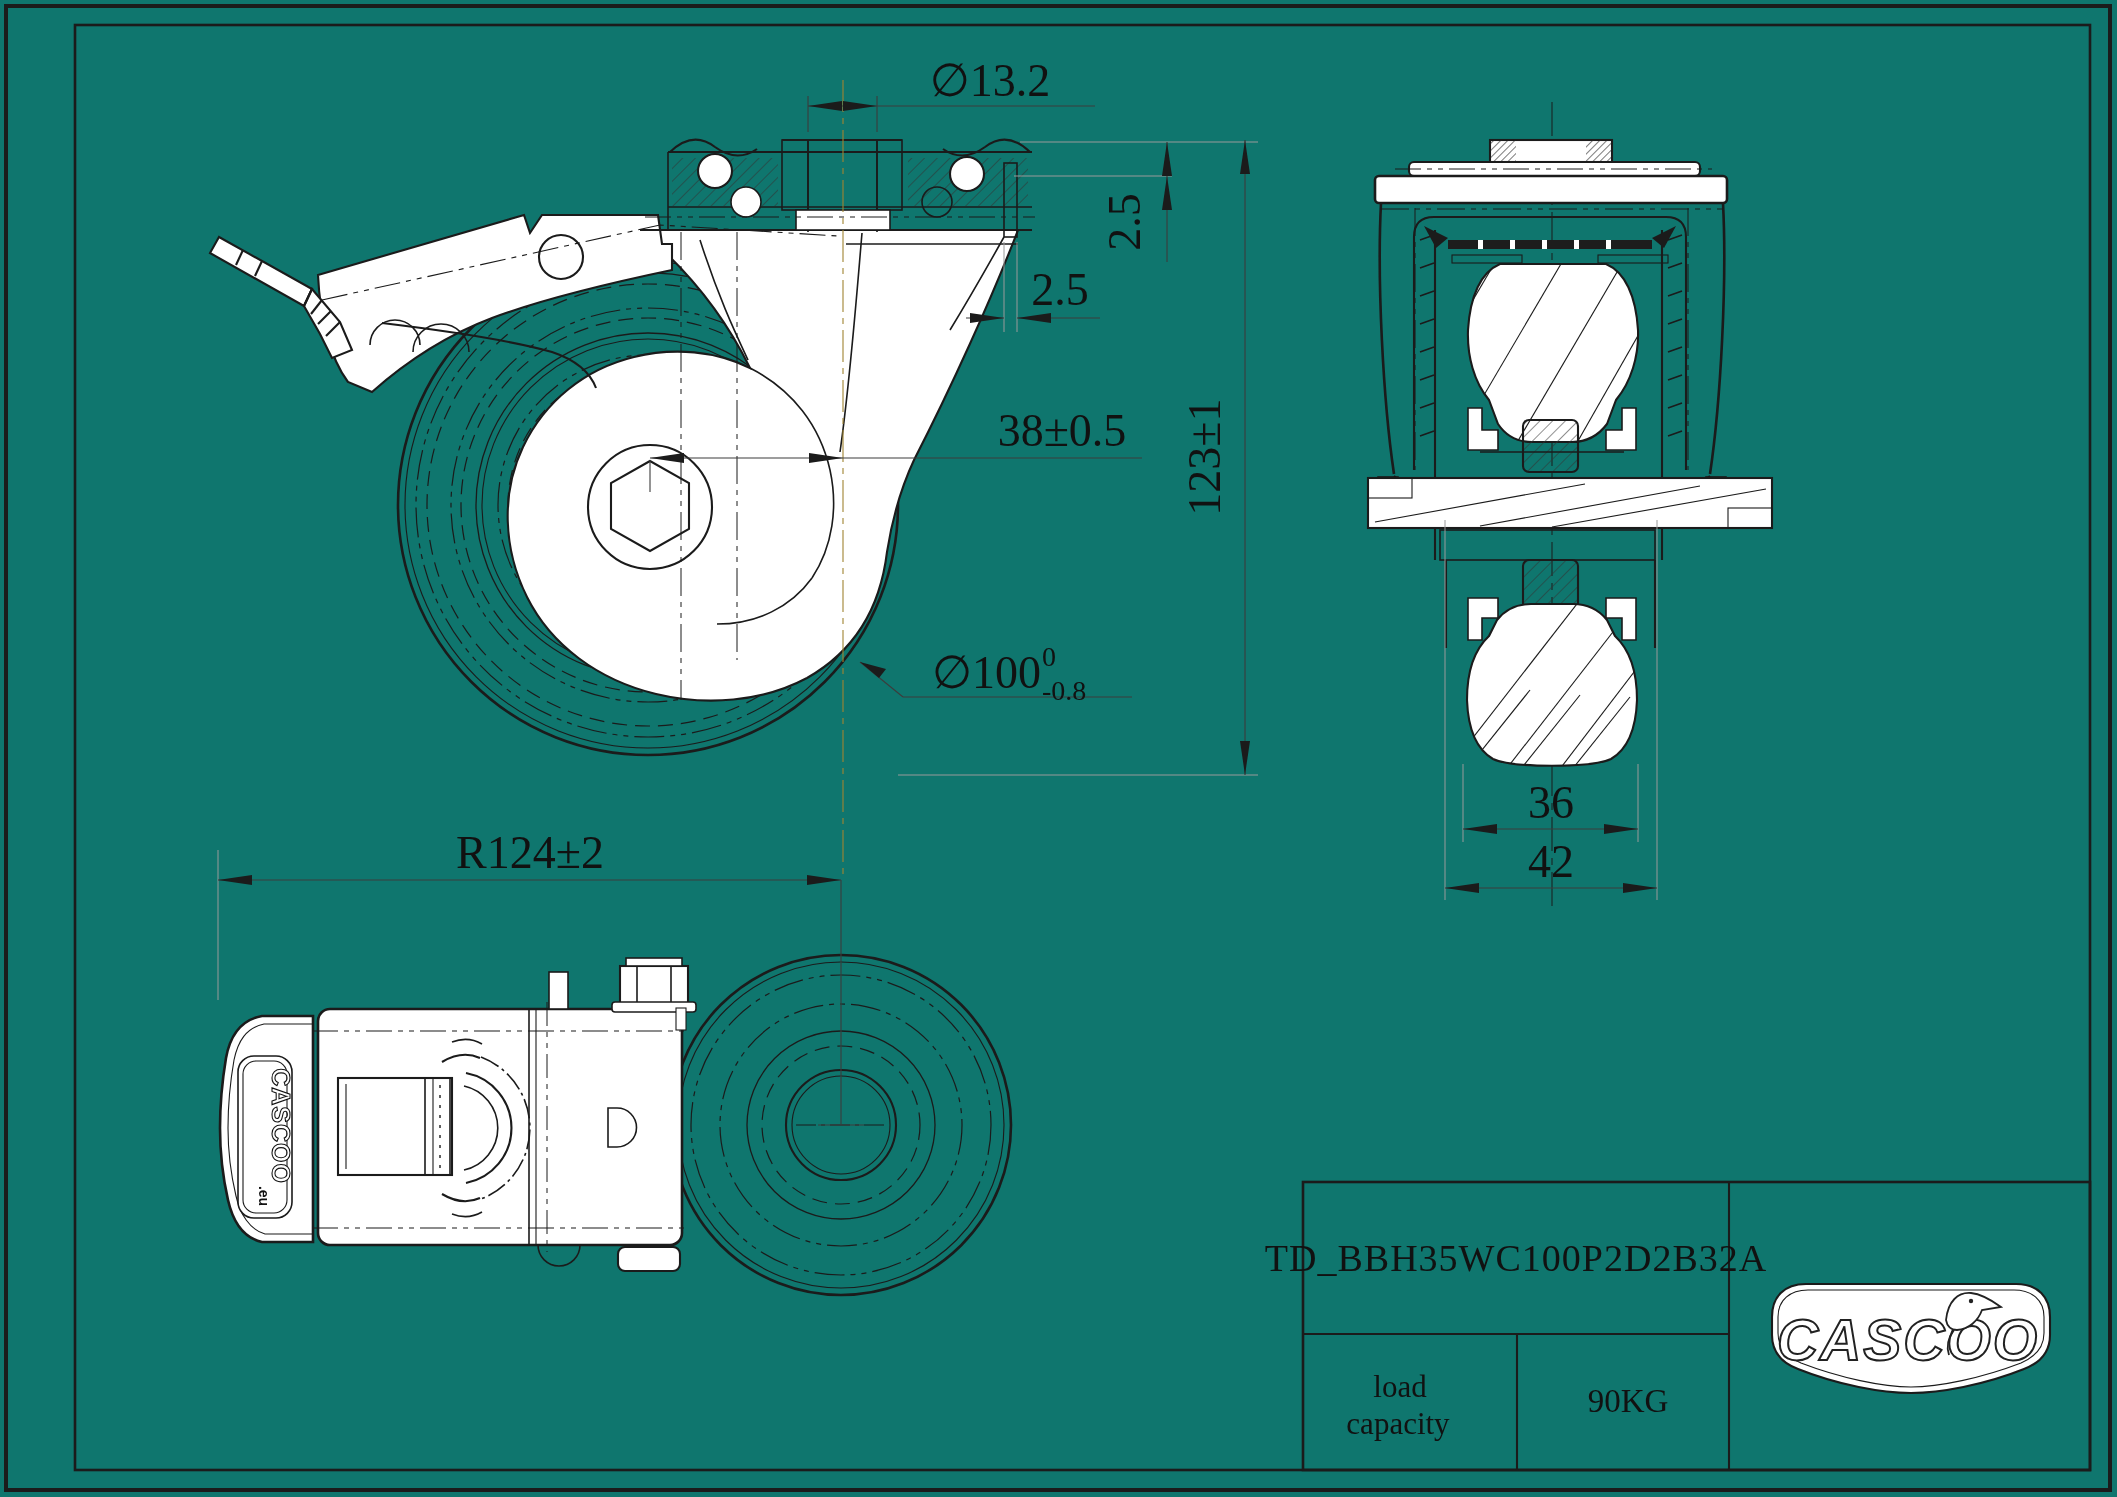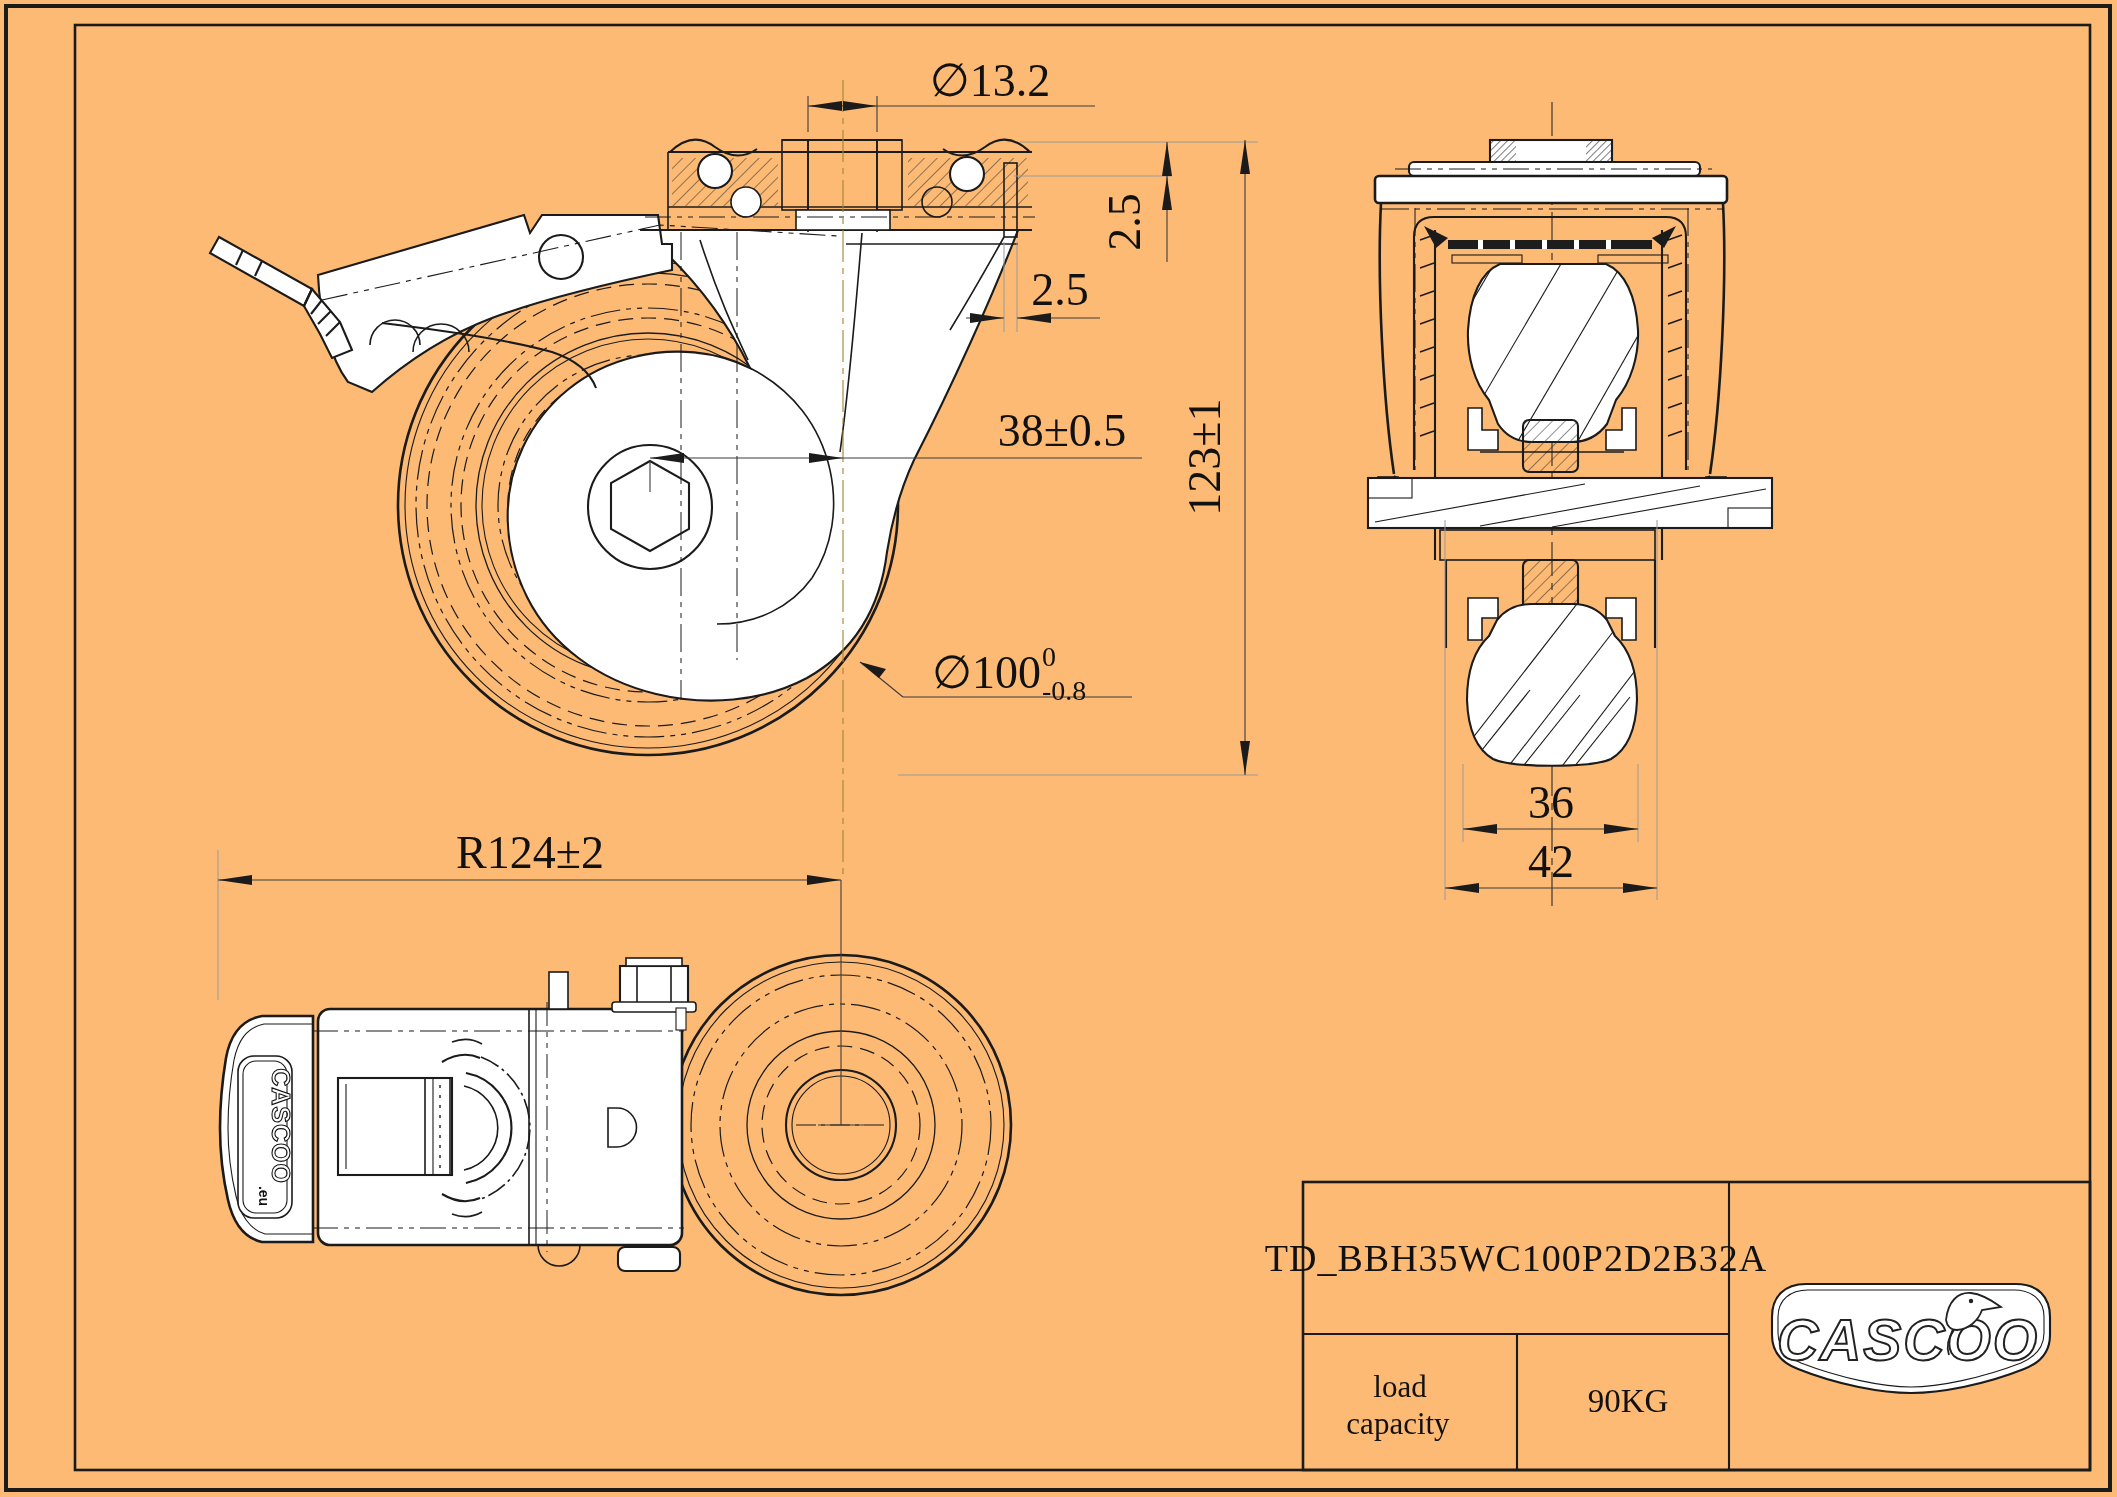--- a/index.html
+++ b/index.html
@@ -1,16 +1,16 @@
 <!DOCTYPE html>
 <html><head>
 <meta charset="utf-8">
 <style>
   html,body{margin:0;padding:0;background:#d9d9d9;}
-  .sheet{position:relative;width:2117px;height:1497px;background:#fdba74;overflow:hidden;
+  .sheet{position:relative;width:2117px;height:1497px;background:#0f766e;overflow:hidden;
          font-family:"Liberation Serif",serif;}
   svg{position:absolute;left:0;top:0;}
   .ink{stroke:#1b1b1b;fill:none;}
   .wfill{fill:#ffffff;}
   .s1{stroke-width:1.1px}.s13{stroke-width:1.3px}.s15{stroke-width:1.6px}
   .s2{stroke-width:2.1px}.s25{stroke-width:2.6px}
   .dd{stroke-dasharray:30 6 5 6 5 6;stroke-width:1.2px}
   .sd{stroke-dasharray:15 8;stroke-width:1.2px}
   .ext{stroke:#9a9a9a;stroke-width:1px;fill:none}
   .dim{stroke:#3c3c3c;stroke-width:1.1px;fill:none}

